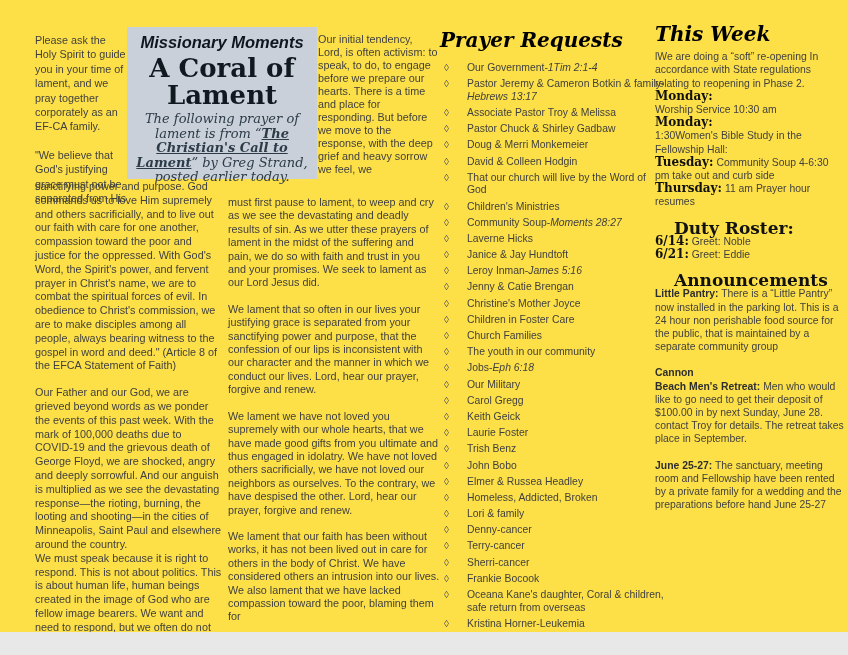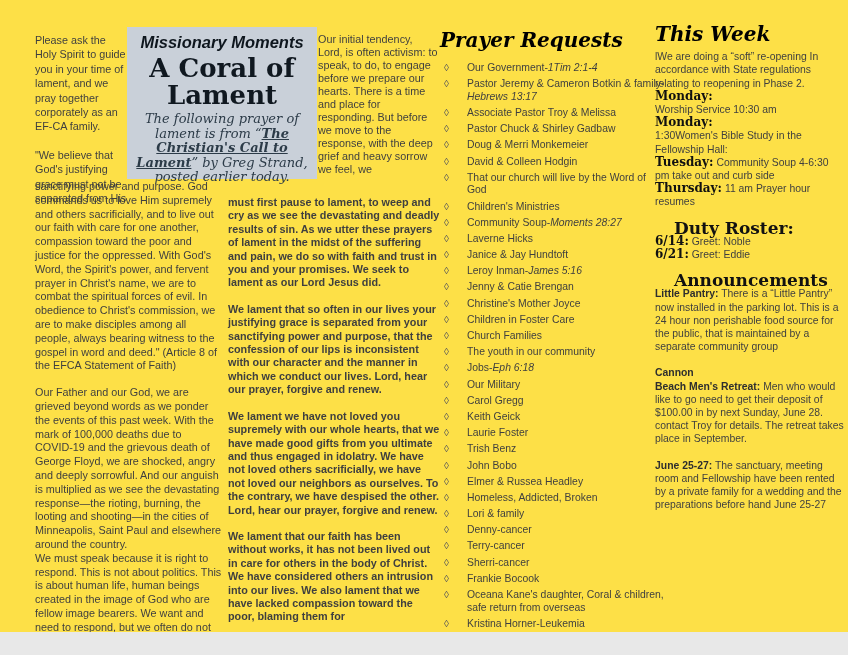--- a/index.html
+++ b/index.html
@@ -23,21 +23,21 @@
     position:absolute; left:127px; top:27px; width:190px; height:152px;
     background:#c9d0d9; text-align:center; padding:6px 5px;
   }
   .mi-kicker { font-family:Liberation Sans, sans-serif; font-weight:bold; font-style:italic; font-size:16.5px; color:#0e161e; }
   .mi-title { font-family:"DejaVu Serif", serif; font-weight:bold; font-size:26px; line-height:1.02; color:#101820; margin-top:3px; }
   .mi-sub { font-family:"DejaVu Serif", serif; font-style:italic; font-size:13px; line-height:1.12; color:#2c3b48; margin-top:4px; }
   .mi-sub b { text-decoration:underline; }
   
   .col-mid-narrow { position:absolute; left:318px; top:33px; width:121px; font-size:10.8px; line-height:13px; }
   .col-mid-wide { position:absolute; left:228px; top:196px; width:212px; font-size:10.8px; line-height:13.4px; }
-  .col-mid-wide p { margin-bottom:13px;font-weight:bold; }
+  .col-mid-wide p { margin-bottom:13px; }
   .continued { font-weight:bold; font-style:italic; color:#333; margin-top:9px; }
   
   .col-prayer { position:absolute; left:440px; top:28px; width:228px; }
   .section-title { font-family:"DejaVu Serif", serif; font-weight:bold; font-style:italic; font-size:20px; color:#000; text-align:left; margin-bottom:10px; }
   .pr-list { list-style:none; font-size:10.4px; line-height:12.6px; }
   .pr-item { position:relative; padding-left:27px; margin-bottom:3.6px; }
   .pr-item .bullet { position:absolute; left:4px; top:0; color:#595959; font-size:10px; }
   .pr-item i { font-style:italic; }
   
   .col-week { position:absolute; left:655px; top:28px; width:190px; font-size:10.4px; line-height:13.2px; }

